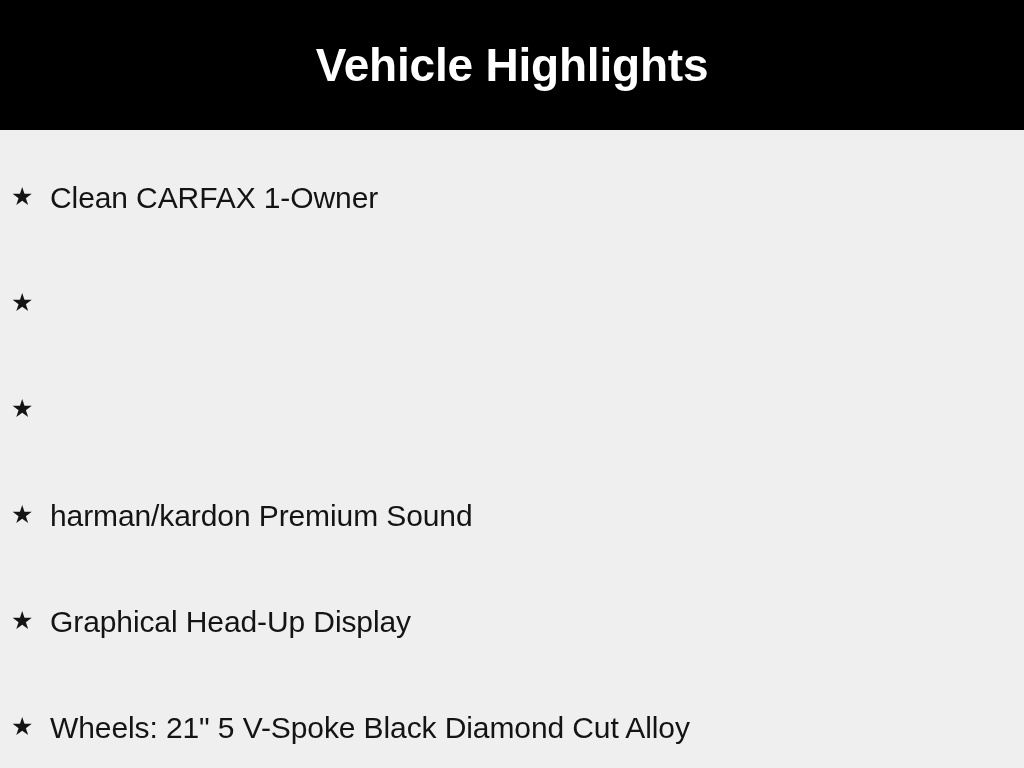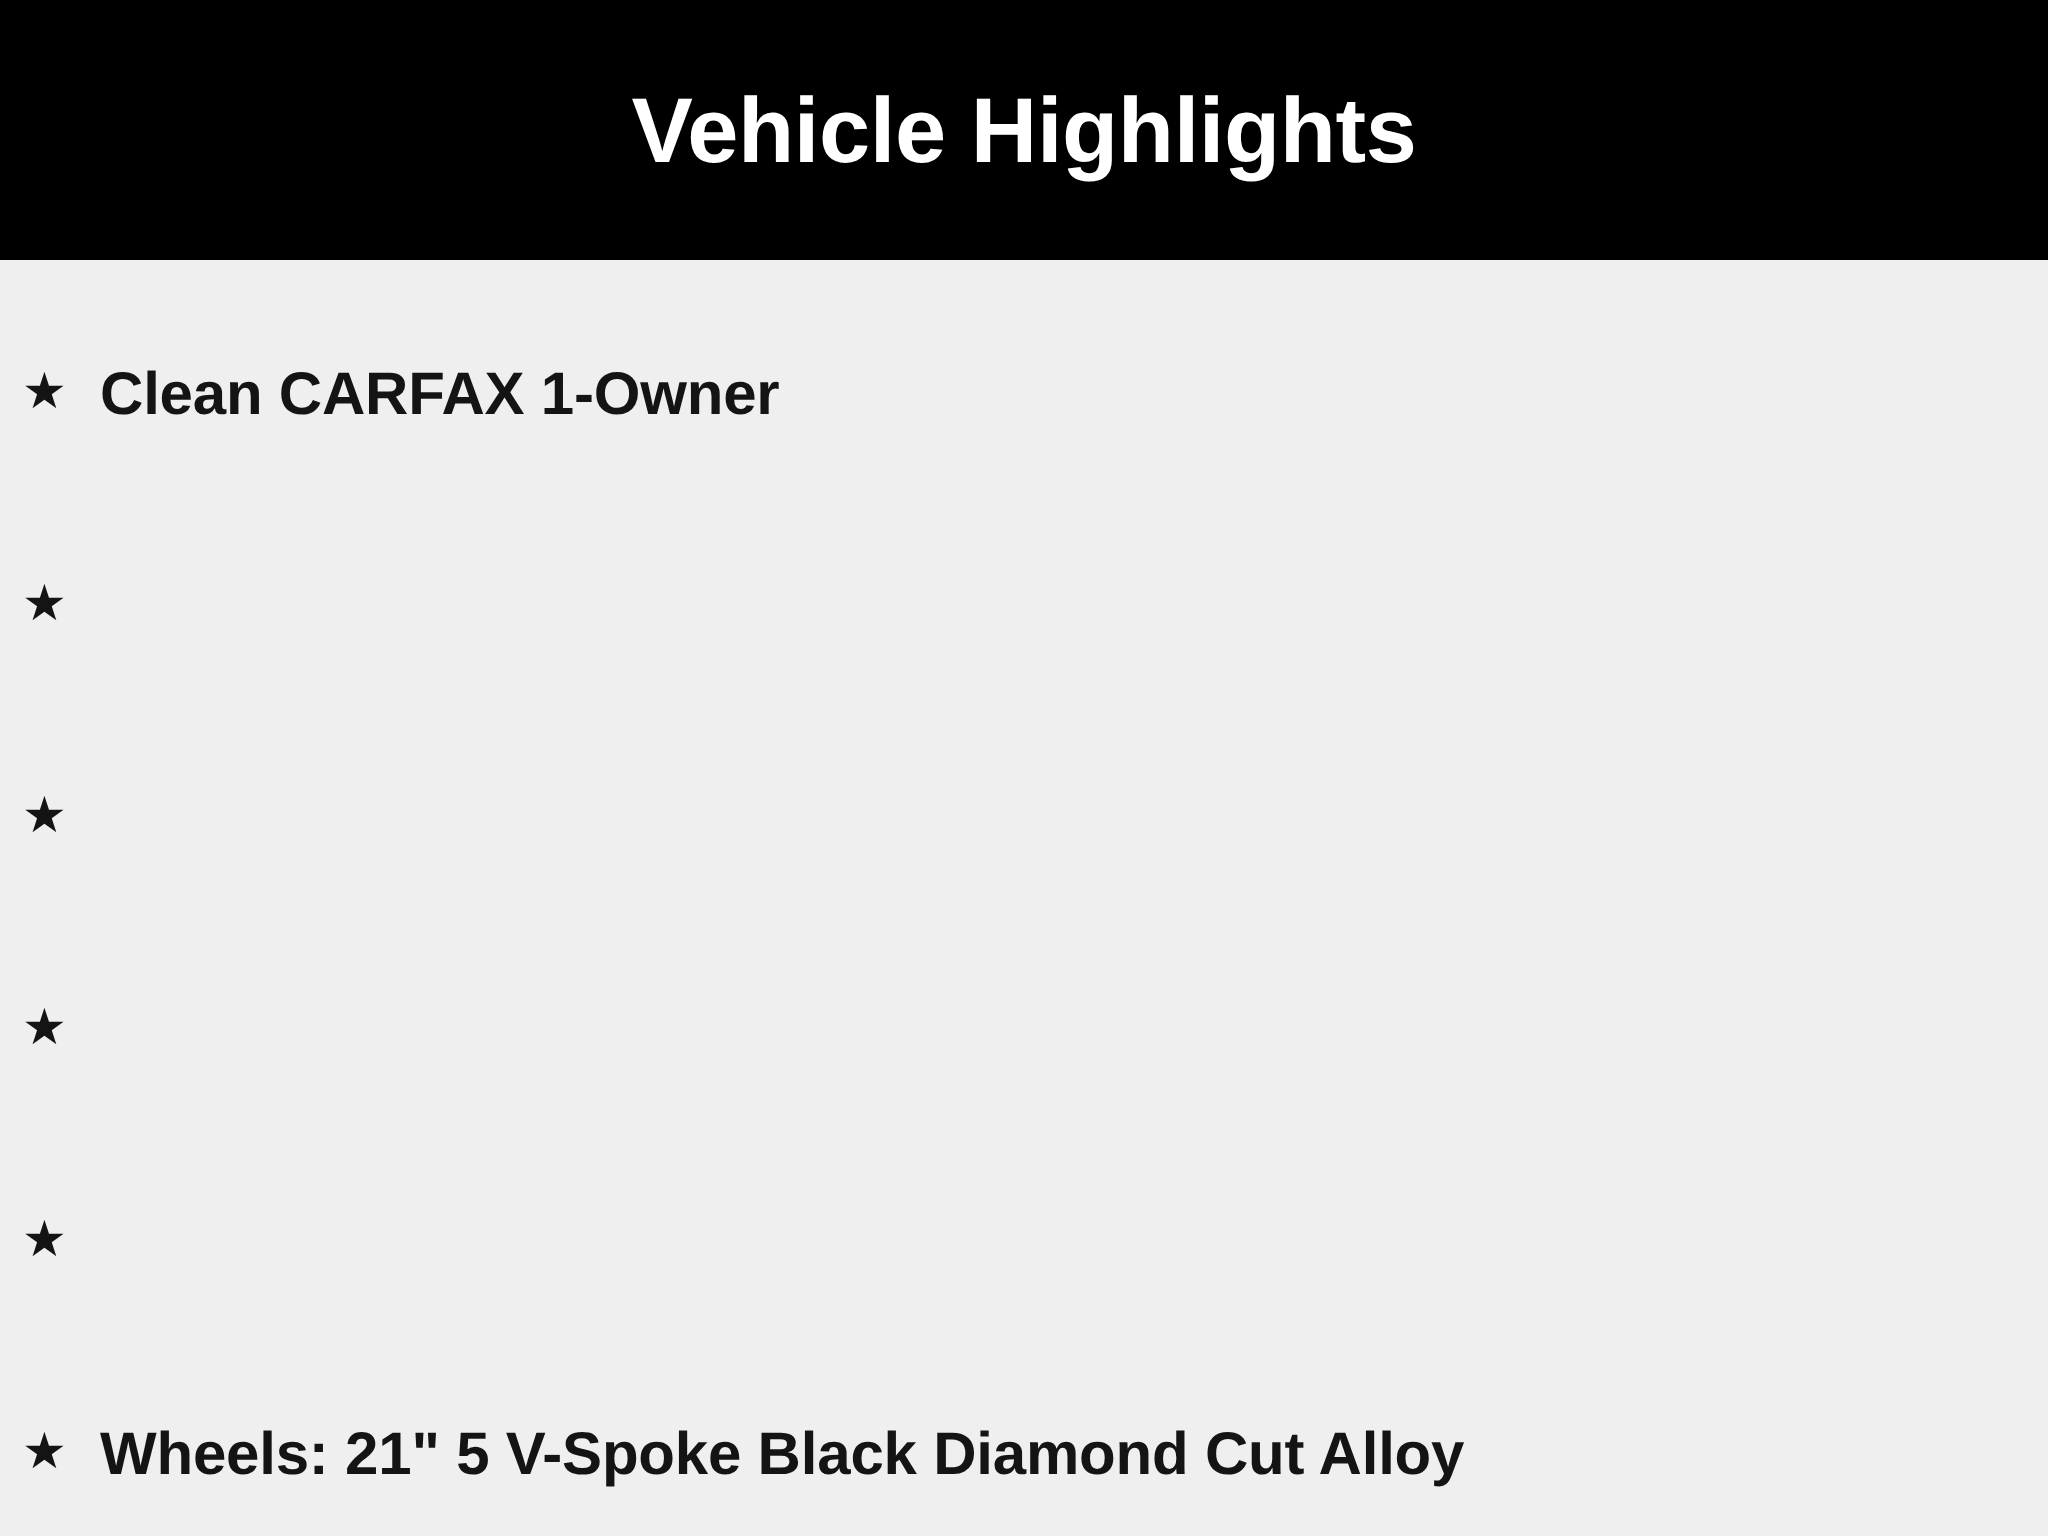--- a/index.html
+++ b/index.html
@@ -62,21 +62,21 @@
     font-size: 25px;
     line-height: 1;
     width: 39px;
     flex: 0 0 39px;
     display: block;
     margin-top: -2px;
   }
   .highlight-label {
     color: #141414;
     font-size: 30px;
-    font-weight: bold;
+    font-weight: normal;
     line-height: 1.1;
     letter-spacing: -0.1px;
     white-space: nowrap;
   }
 </style>
 </head>
 <body>
 
 <div class="page">
 
@@ -94,24 +94,26 @@
     <li class="highlight-item">
       <span class="bullet-star">★</span>
     </li>
 
     <li class="highlight-item">
       <span class="bullet-star">★</span>
     </li>
 
     <li class="highlight-item">
       <span class="bullet-star">★</span>
+      <span class="highlight-label">harman/kardon Premium Sound</span>
     </li>
 
     <li class="highlight-item">
       <span class="bullet-star">★</span>
+      <span class="highlight-label">Graphical Head-Up Display</span>
     </li>
 
     <li class="highlight-item">
       <span class="bullet-star">★</span>
       <span class="highlight-label">Wheels: 21" 5 V-Spoke Black Diamond Cut Alloy</span>
     </li>
 
   </ul>
 
 </div>

